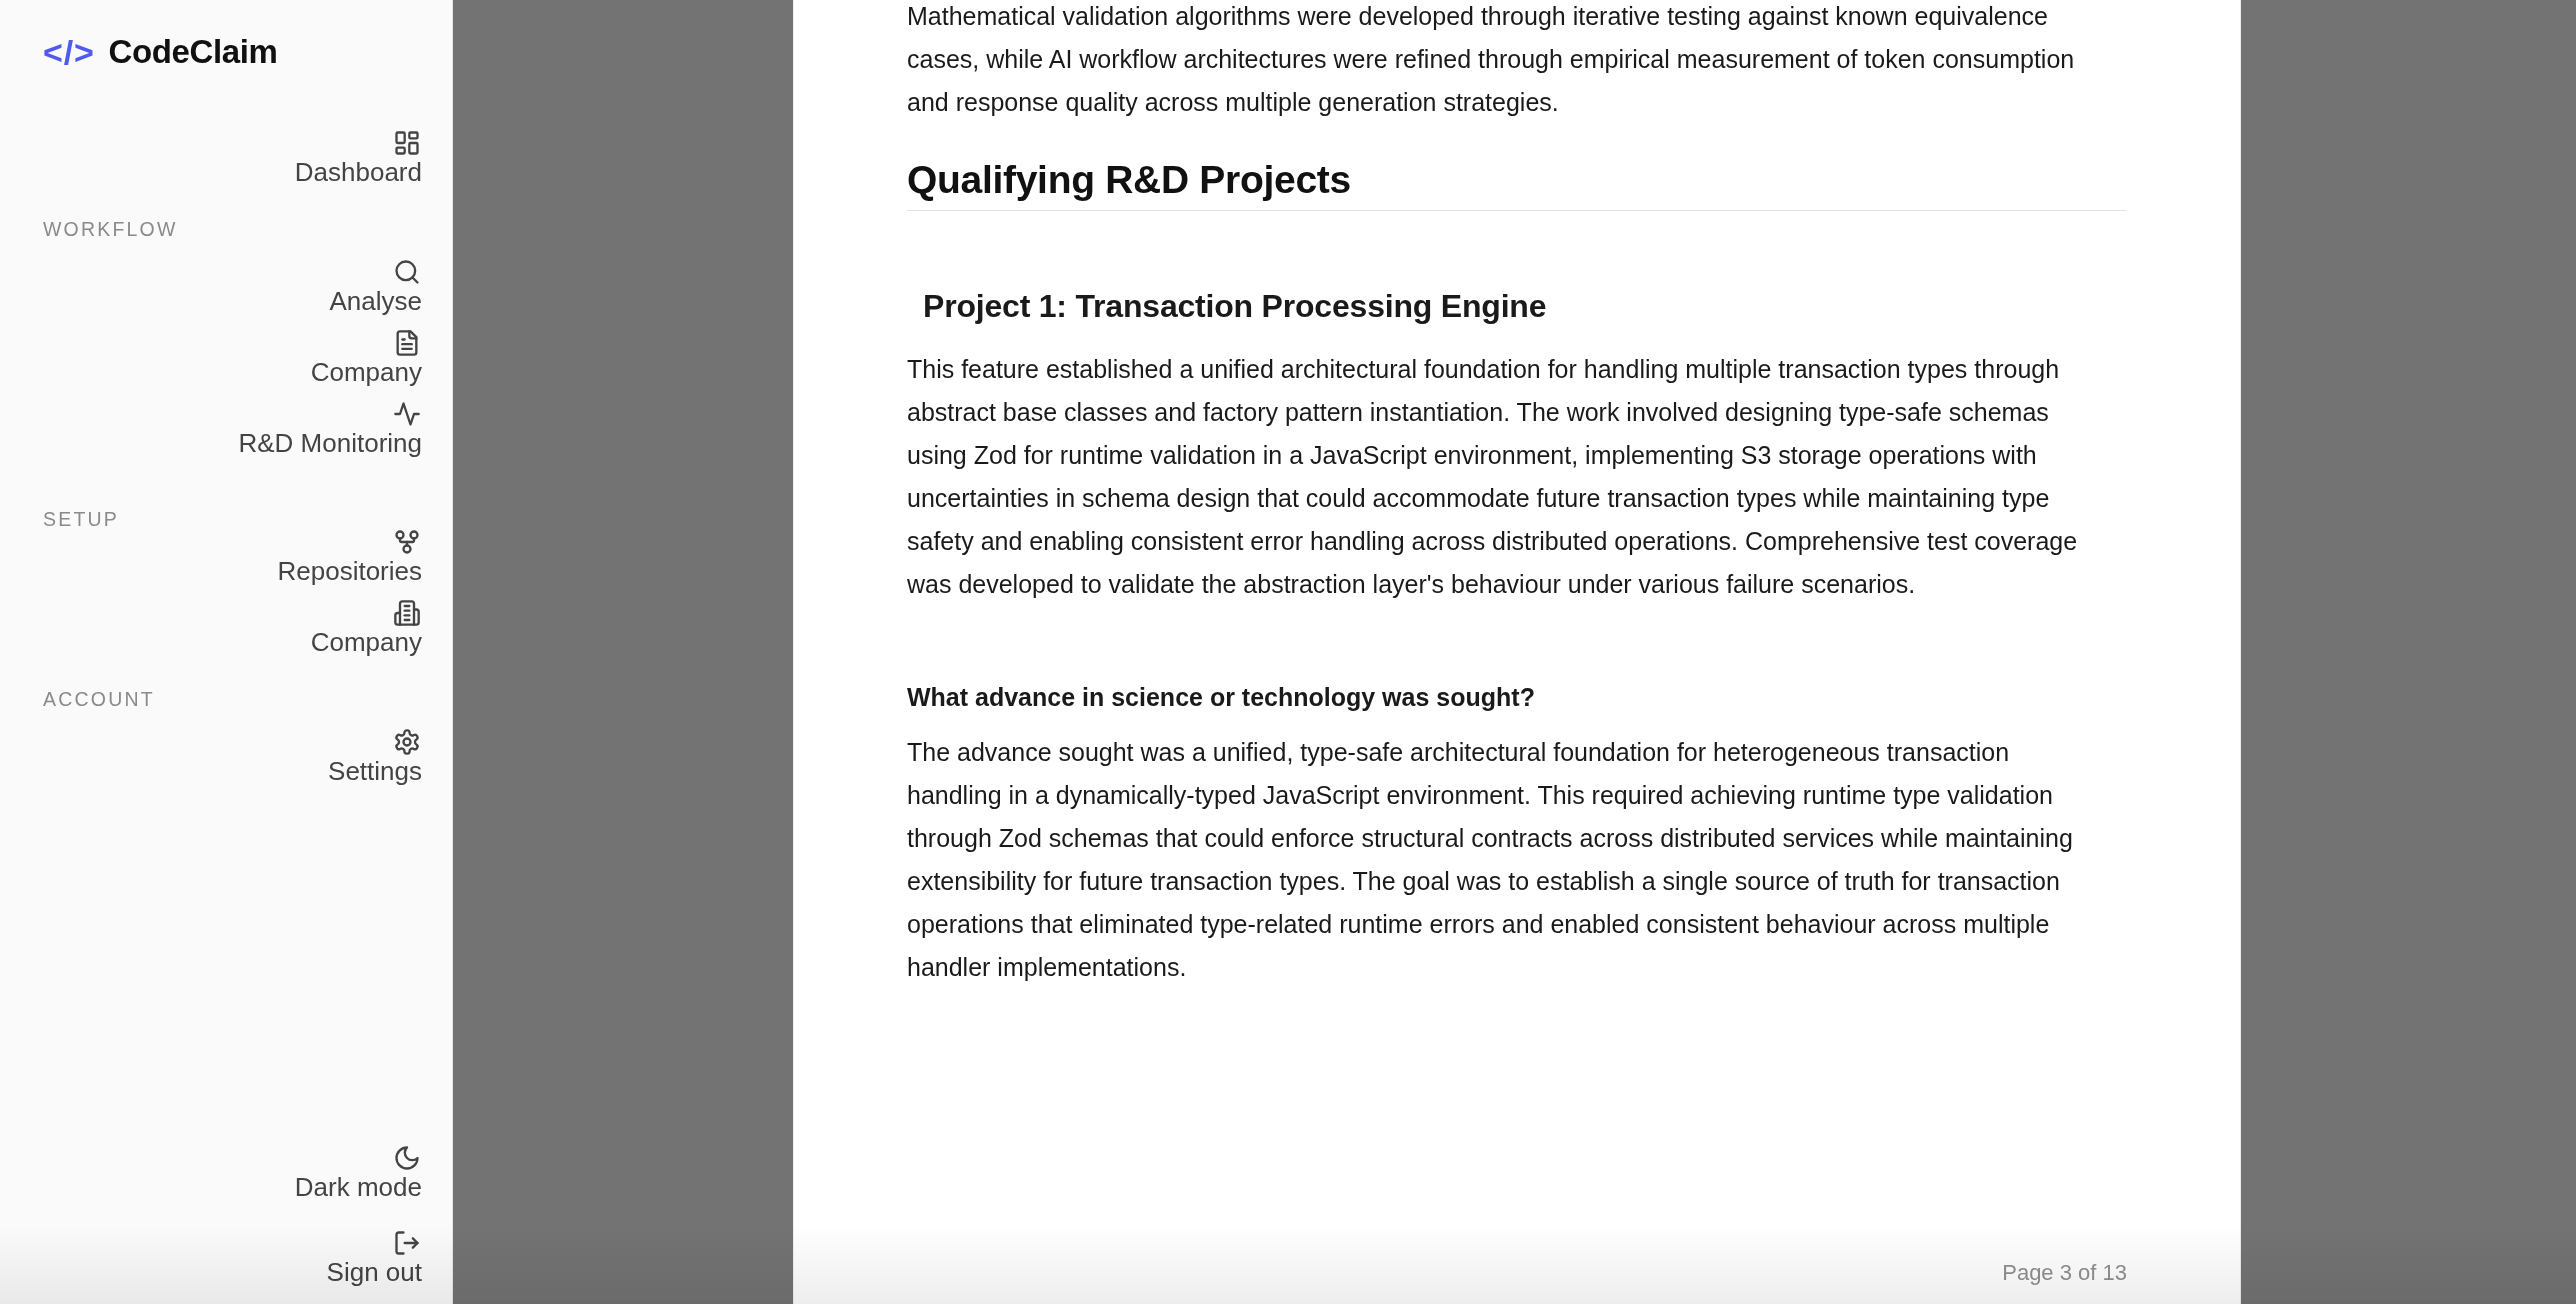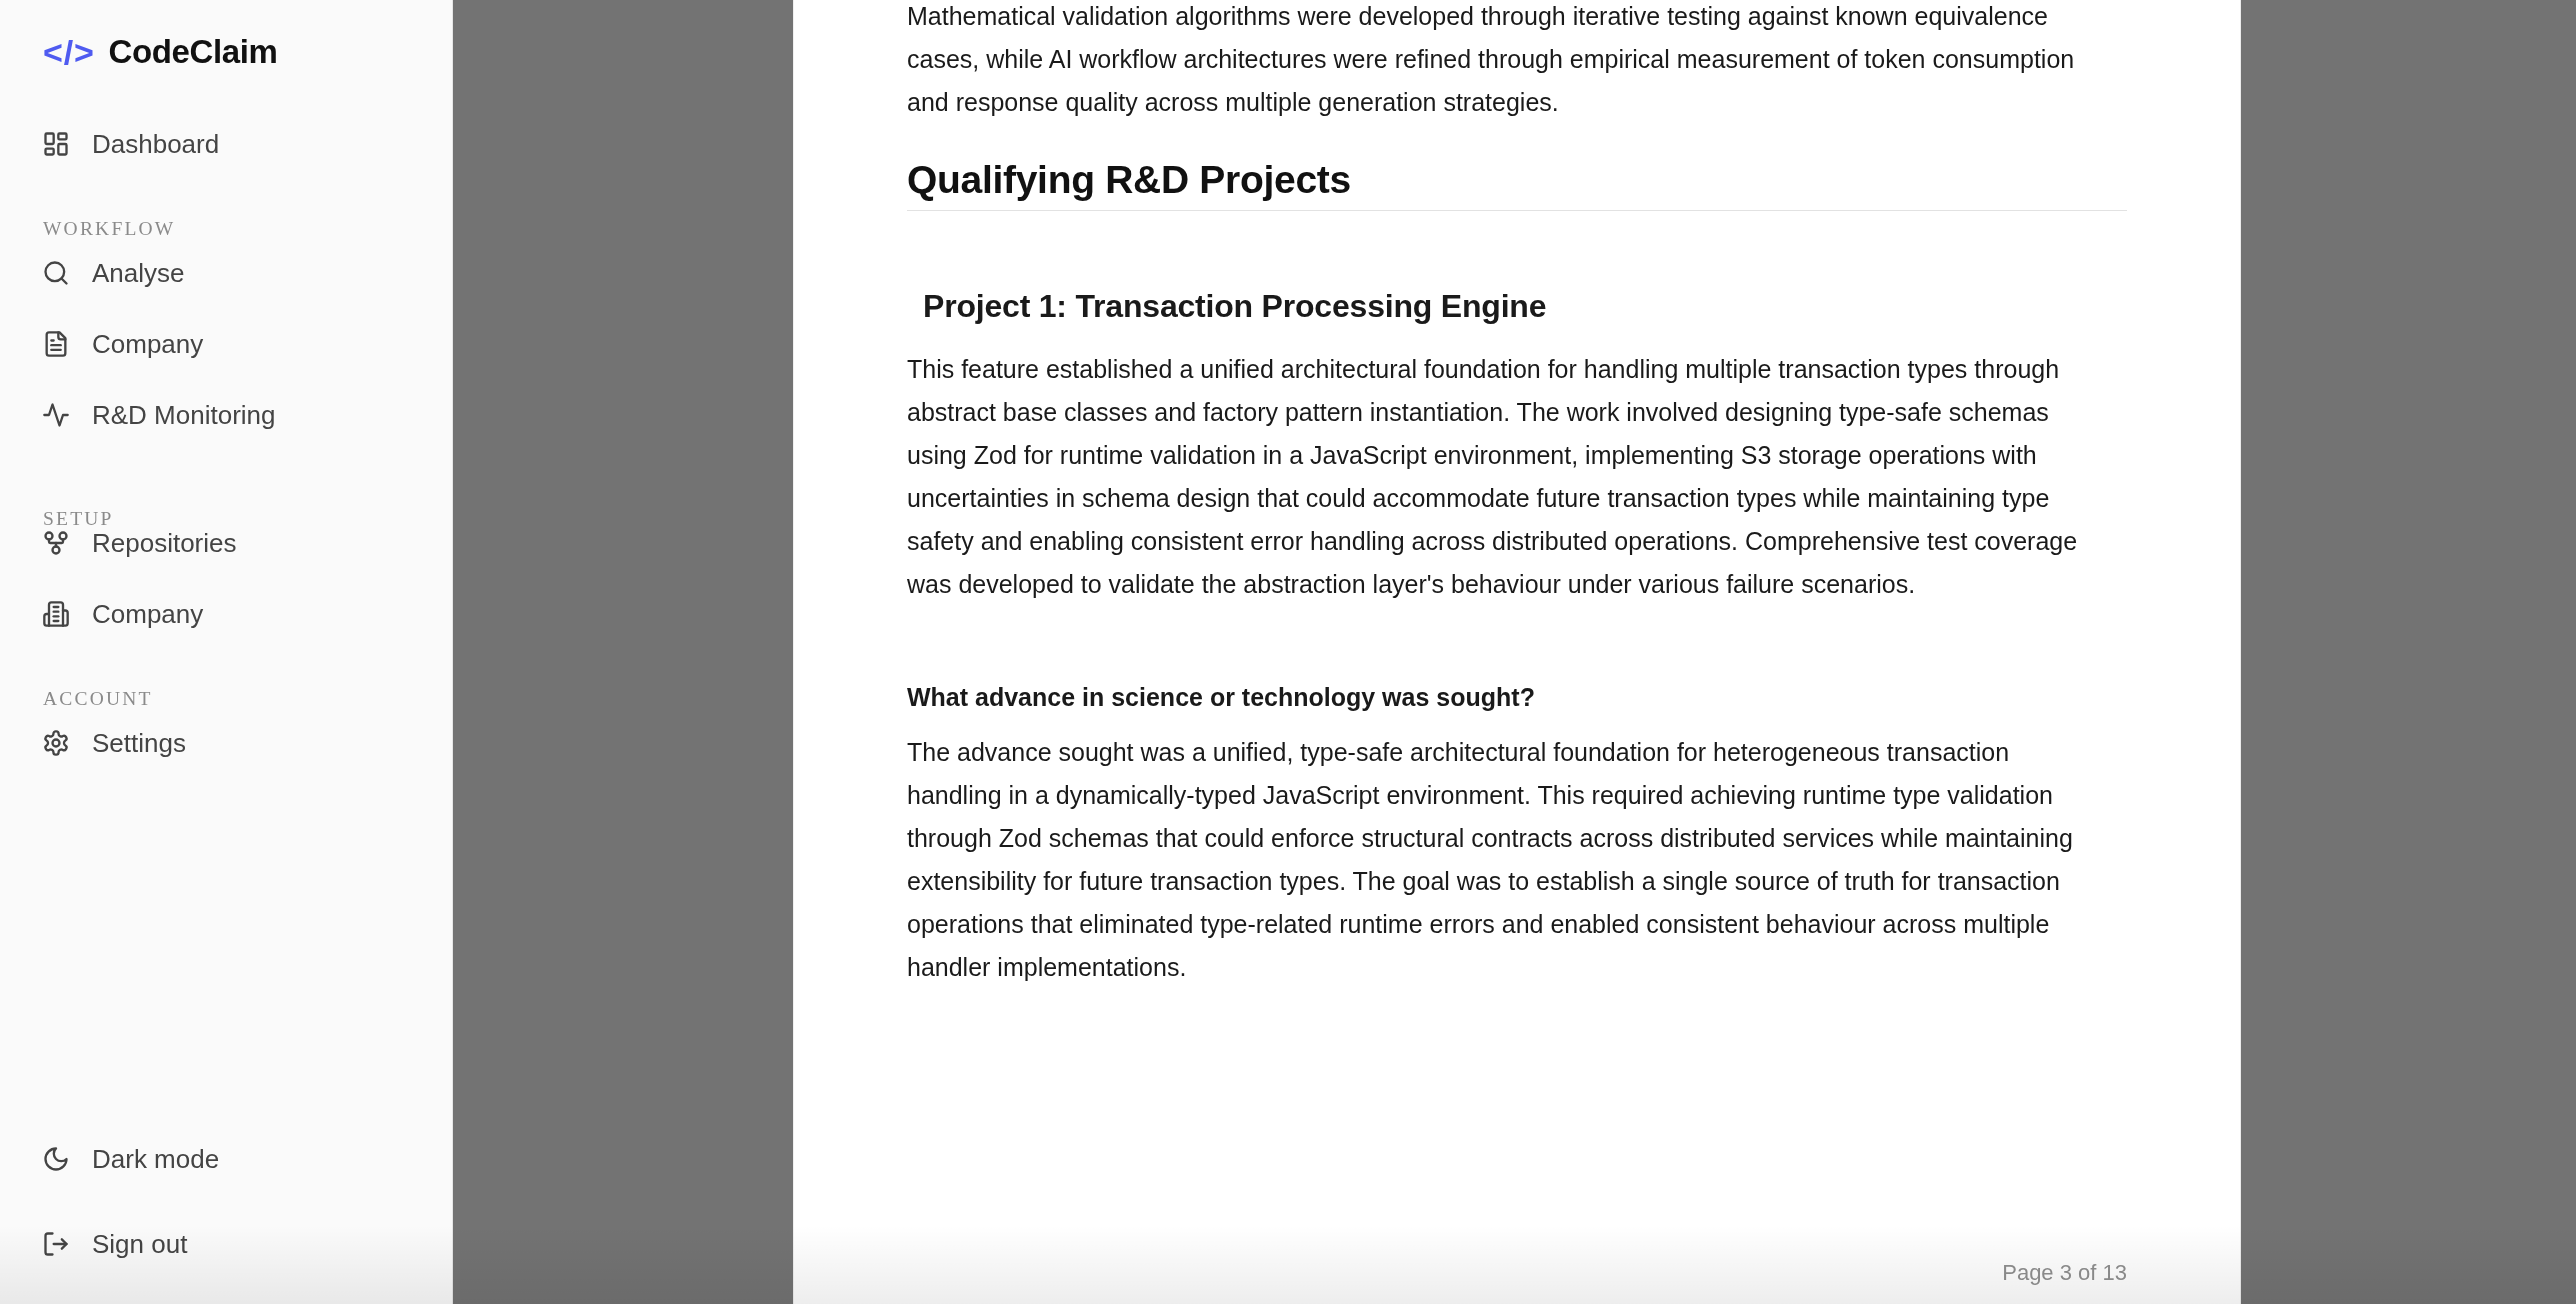--- a/index.html
+++ b/index.html
@@ -24,33 +24,33 @@
   .logo-mark {
     color: #4f5bf0; font-weight: 700; font-size: 34px;
     letter-spacing: 0.9px; width: 55px;
   }
   .logo-text {
     margin-left: 10.6px; font-size: 33px; font-weight: 700;
     color: #111; letter-spacing: -0.4px;
   }
   .nav-item {
     position: absolute; left: 41px; height: 50px; width: 381px;
-    display: flex; align-items: flex-start; cursor: pointer;
+    display: flex; align-items: flex-end; cursor: pointer; flex-direction: column;
   }
   .nav-item .icon {
     width: 30px; height: 30px; display: flex;
     align-items: center; justify-content: center;
   }
   .nav-item .icon svg { width: 28px; height: 28px; }
   .nav-item .label {
     margin-left: 21px; font-size: 26px; color: #444;
   }
   .section-label {
     position: absolute; left: 43px; font-size: 19.5px;
-    letter-spacing: 2.2px; color: #8a8a8a; font-family: Liberation Serif, serif;
+    letter-spacing: 2.2px; color: #8a8a8a;
   }
   
   .main {
     position: absolute; left: 453px; top: 0; right: 0; bottom: 0;
     background: #737373;
   }
   .page {
     position: absolute; left: 340px; top: -17.7px;
     width: 1448px; height: 1347px;
     background: #ffffff;

